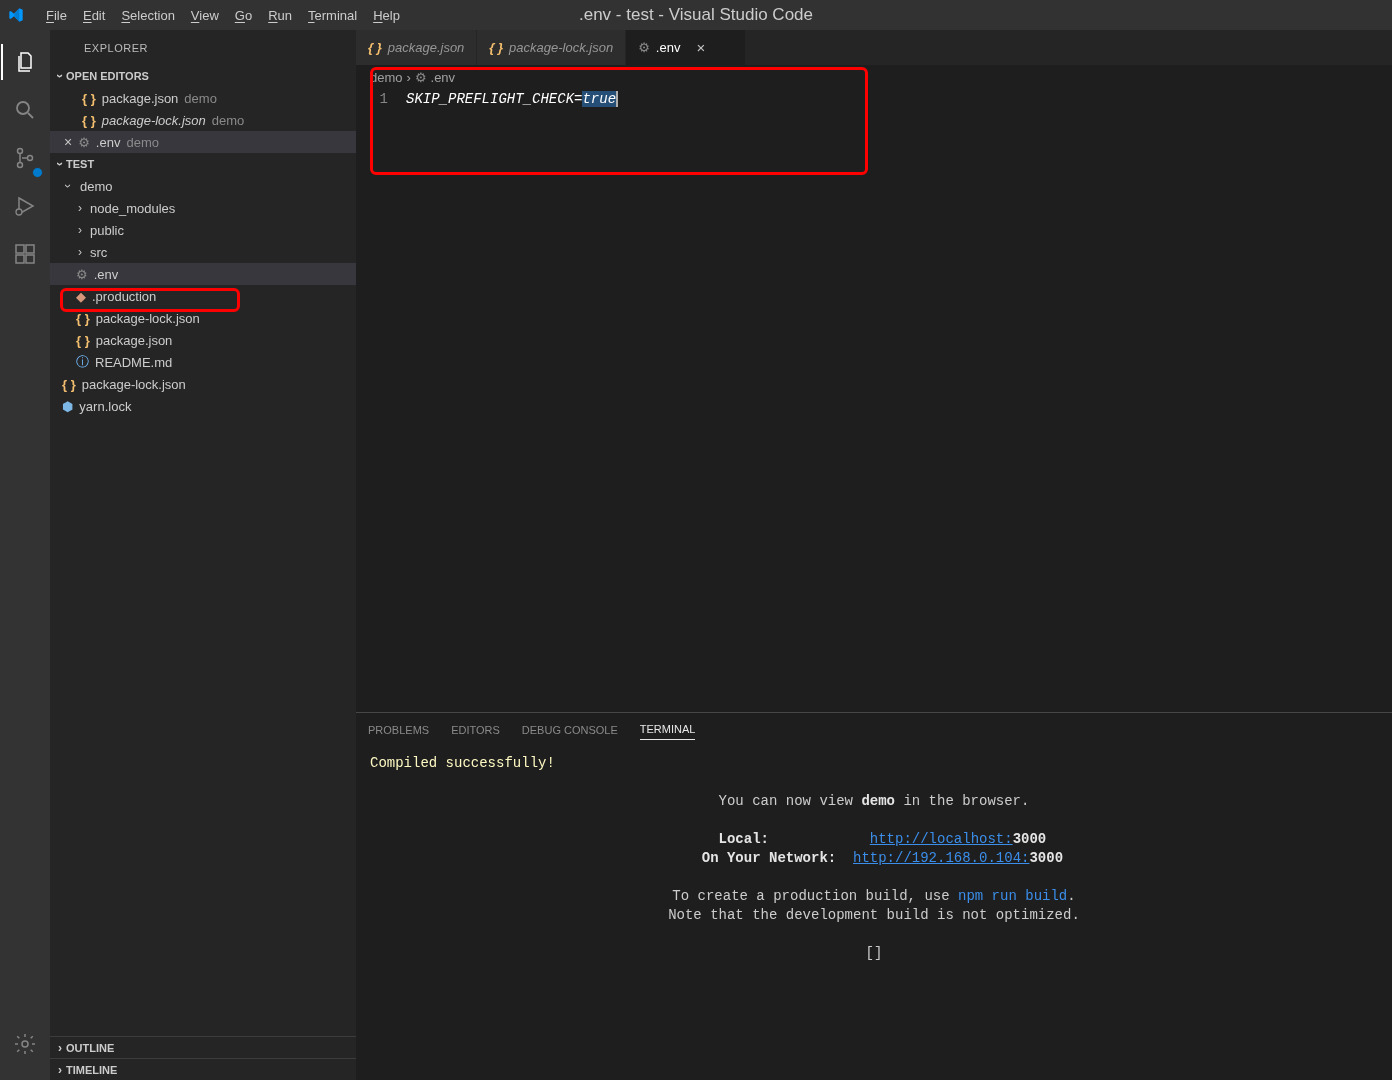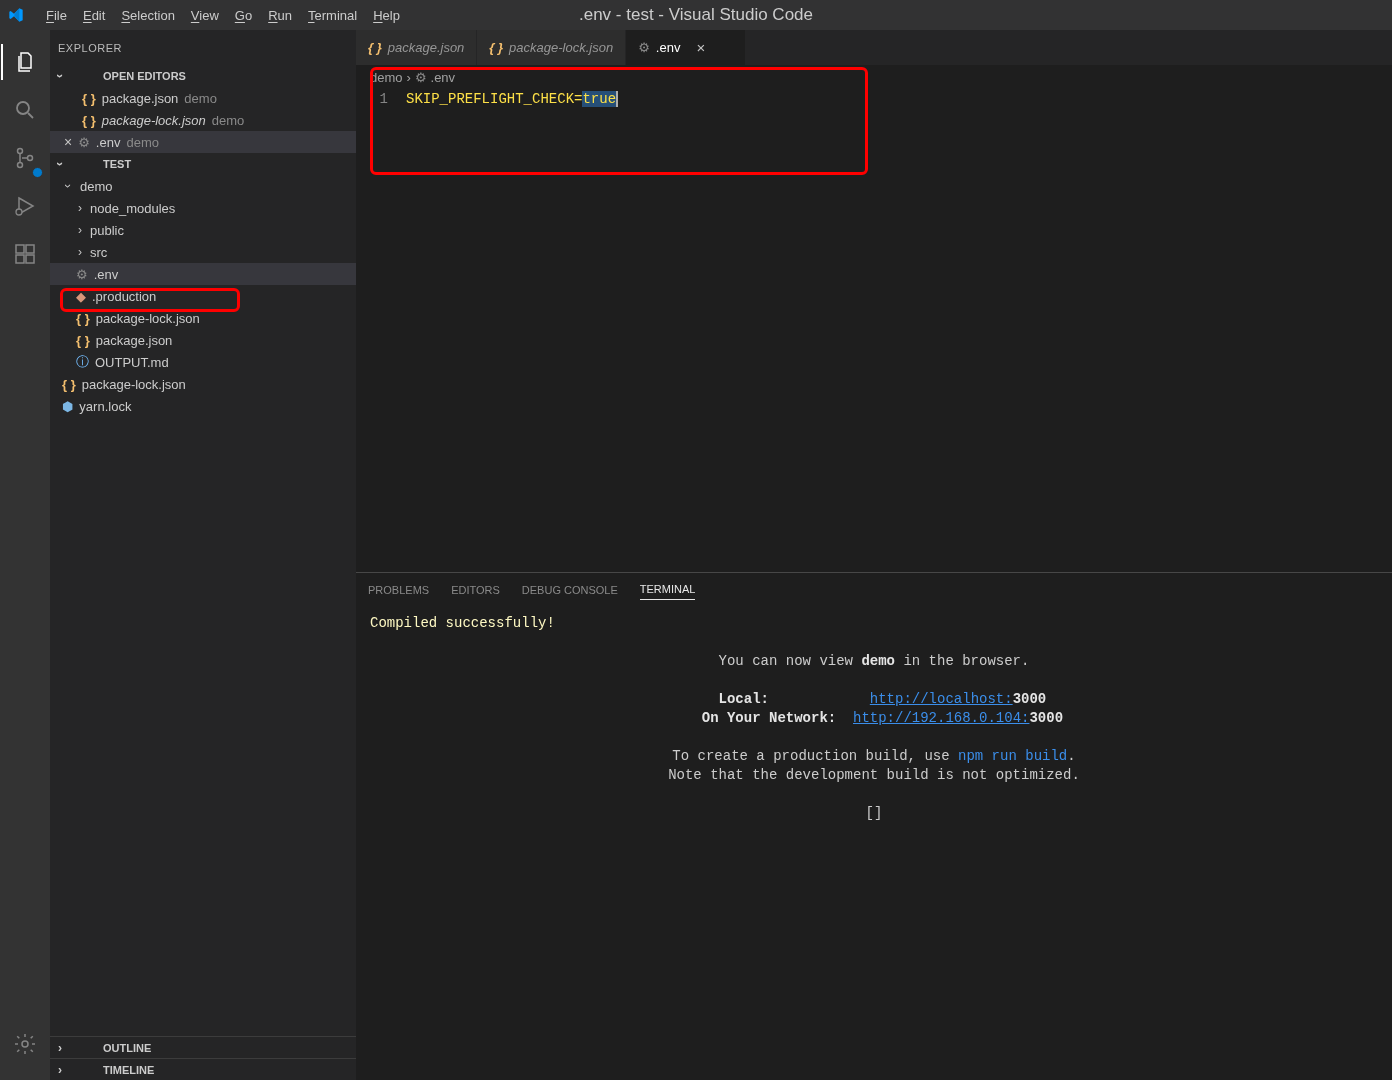--- a/index.html
+++ b/index.html
@@ -67,35 +67,34 @@
   width: 306px;
   background: #252526;
   display: flex;
   flex-direction: column;
   overflow: hidden;
 }
 .sidebar-header {
   height: 35px;
   display: flex;
   align-items: center;
-  padding: 0 8px;
+  padding: 0 34px;
   font-size: 11px;
   letter-spacing: 0.5px;
   color: #bbbbbb;
 }
 .section-header {
   height: 22px;
   display: flex;
   align-items: center;
   padding: 0 4px;
   font-size: 11px;
   font-weight: 700;
   color: #cccccc;
   cursor: pointer;
-  gap: 37px;
 }
 .tree-item {
   height: 22px;
   display: flex;
   align-items: center;
   font-size: 13px;
   color: #cccccc;
   cursor: pointer;
   gap: 6px;
 }
@@ -151,33 +150,34 @@
 .gutter {
   width: 50px;
   text-align: right;
   padding: 0 18px 0 0;
   color: #858585;
   line-height: 20px;
   user-select: none;
 }
 .code-line {
   line-height: 20px;
-  color: #fde047;
+  color: #ffffff;
   position: relative;
+  font-style: italic;
 }
 .code-highlight { background: #264f78; }
 .cursor {
   display: inline-block;
   width: 1.5px;
   height: 16px;
   background: #aeafad;
   vertical-align: text-bottom;
 }
 .terminal-panel {
-  height: 508px;
+  height: 368px;
   background: #1e1e1e;
   border-top: 1px solid #474747;
   display: flex;
   flex-direction: column;
 }
 .terminal-tabs {
   height: 33px;
   display: flex;
   align-items: center;
   padding: 0 12px;
@@ -338,21 +338,21 @@
     <div class="tree-item" style="padding-left:26px">
       <span class="icon-braces">{ }</span>
       <span>package-lock.json</span>
     </div>
     <div class="tree-item" style="padding-left:26px">
       <span class="icon-braces">{ }</span>
       <span>package.json</span>
     </div>
     <div class="tree-item" style="padding-left:26px">
       <span class="icon-info">ⓘ</span>
-      <span>OUTPUT.md</span>
+      <span>README.md</span>
     </div>
     <div class="tree-item" style="padding-left:12px">
       <span class="icon-braces">{ }</span>
       <span>package-lock.json</span>
     </div>
     <div class="tree-item" style="padding-left:12px">
       <span style="color:#7cb7e5">⬢</span>
       <span>yarn.lock</span>
     </div>
 

